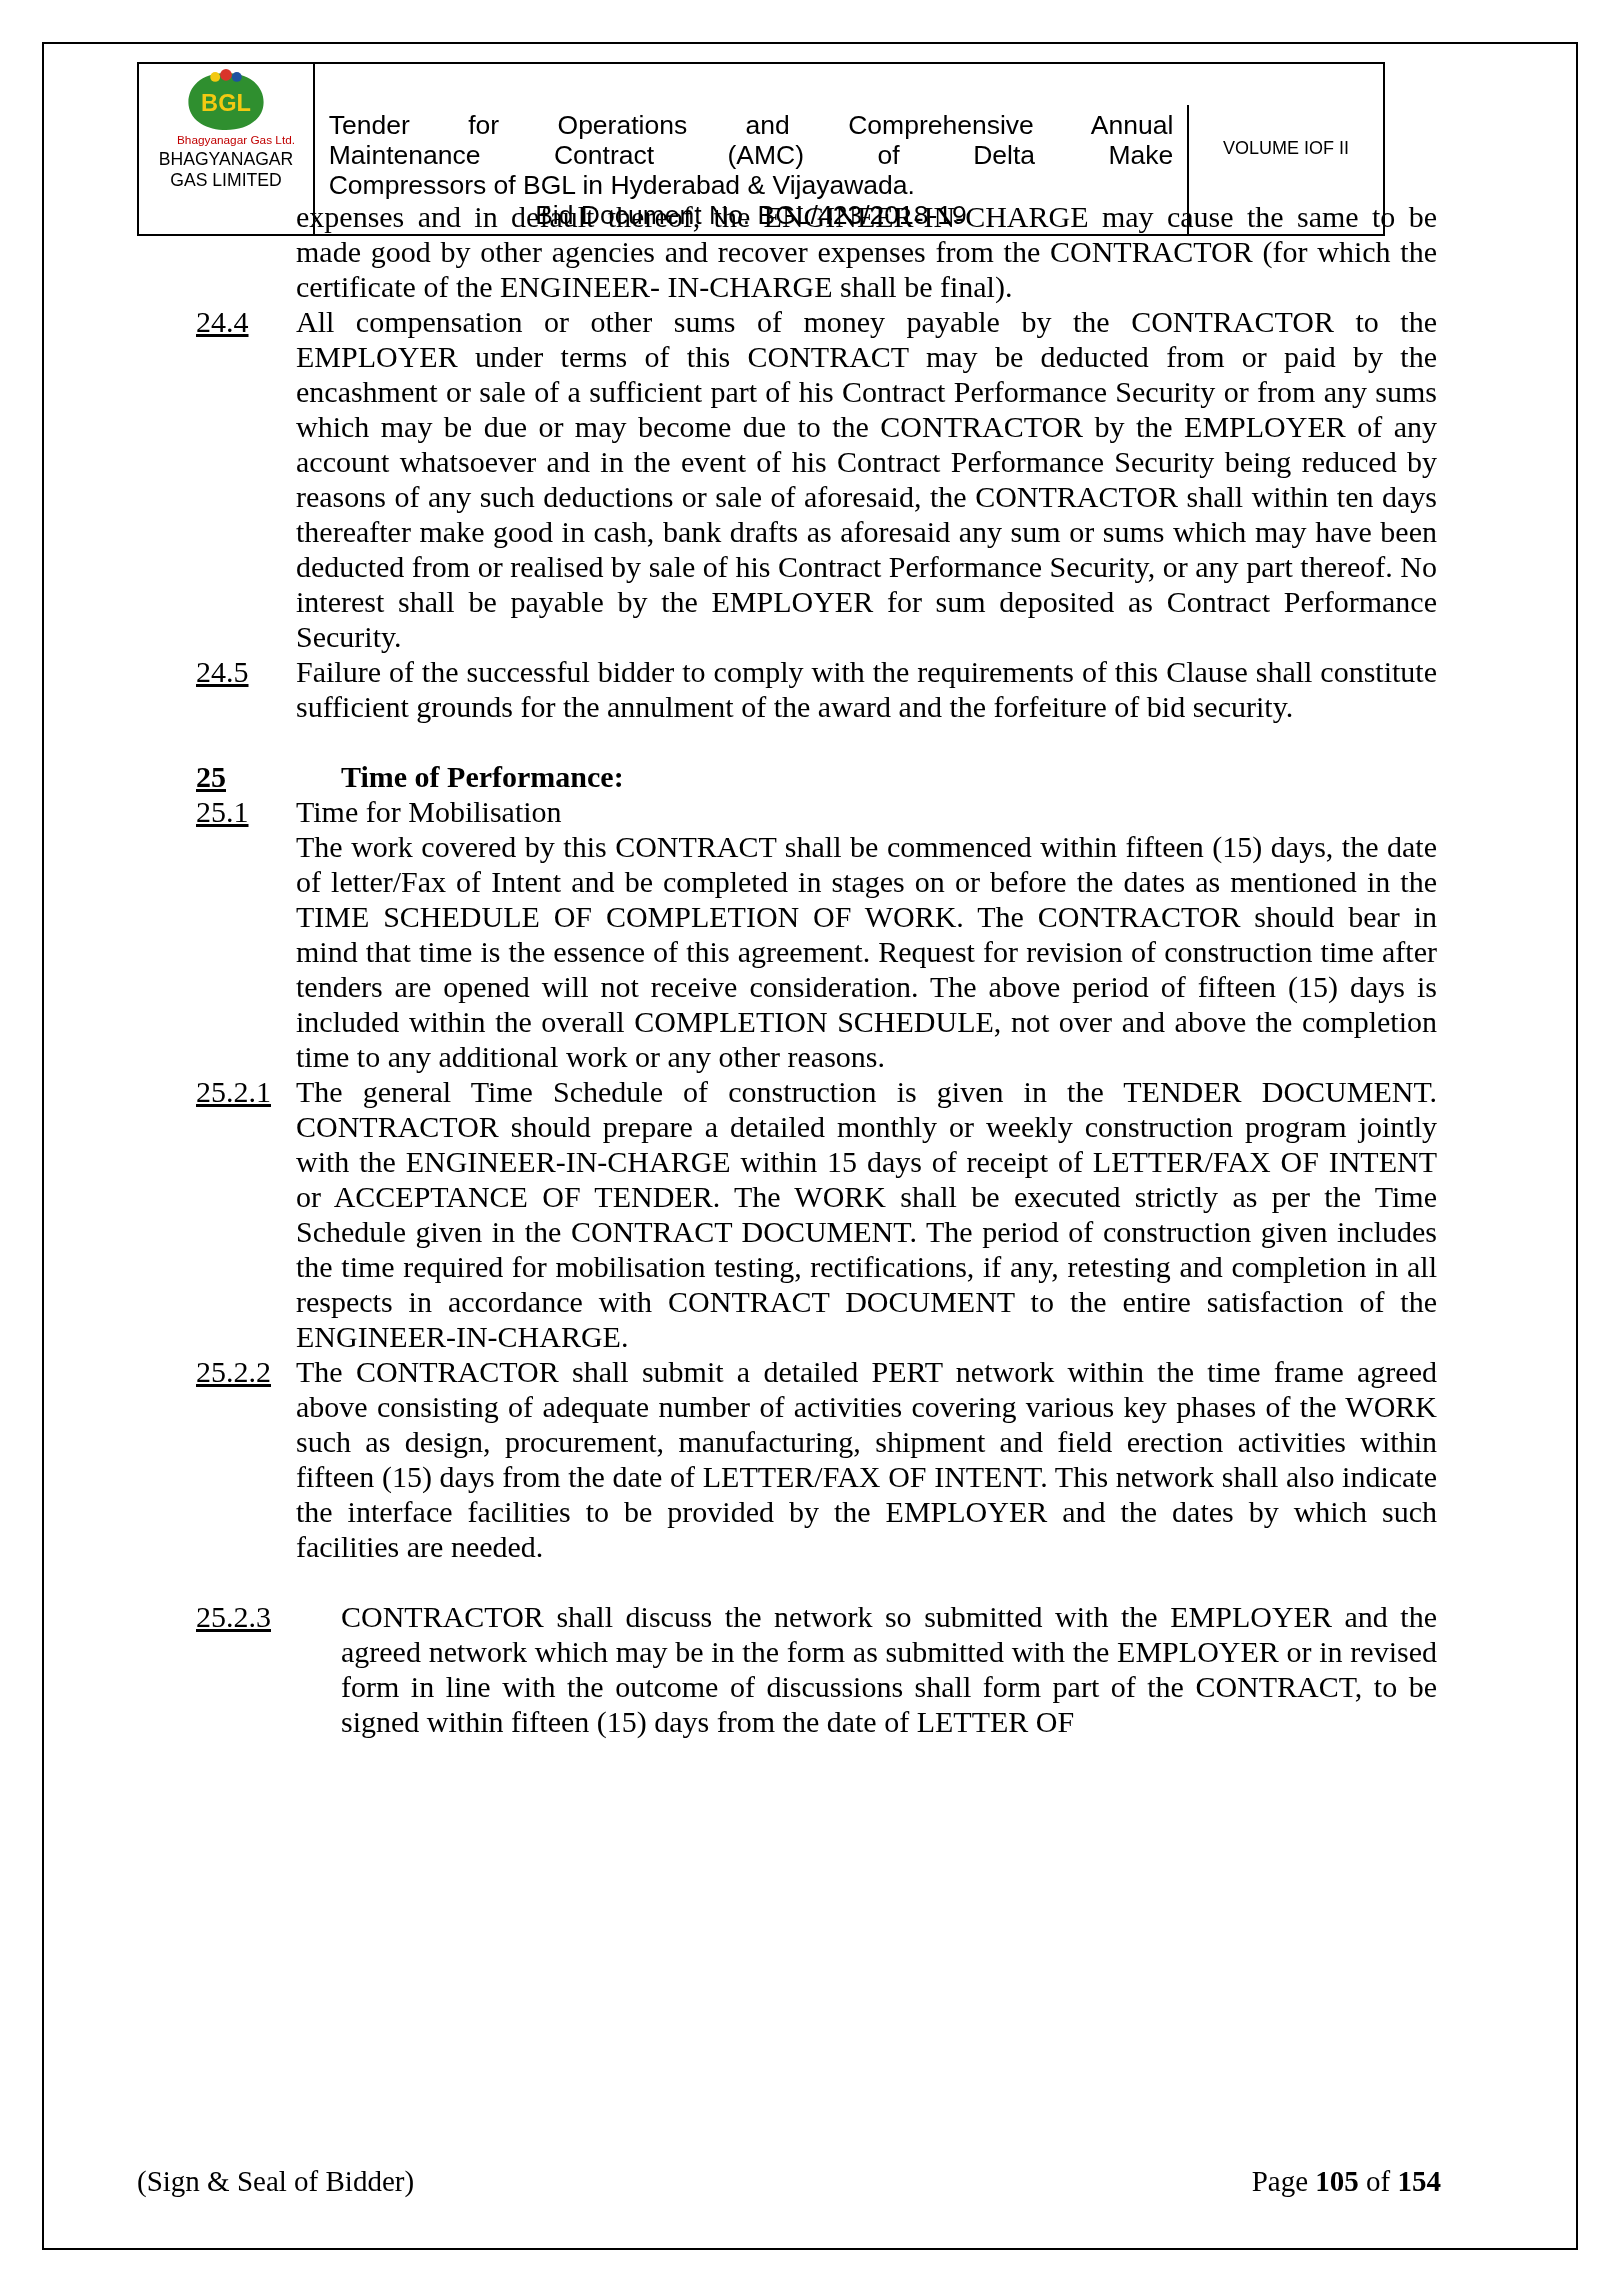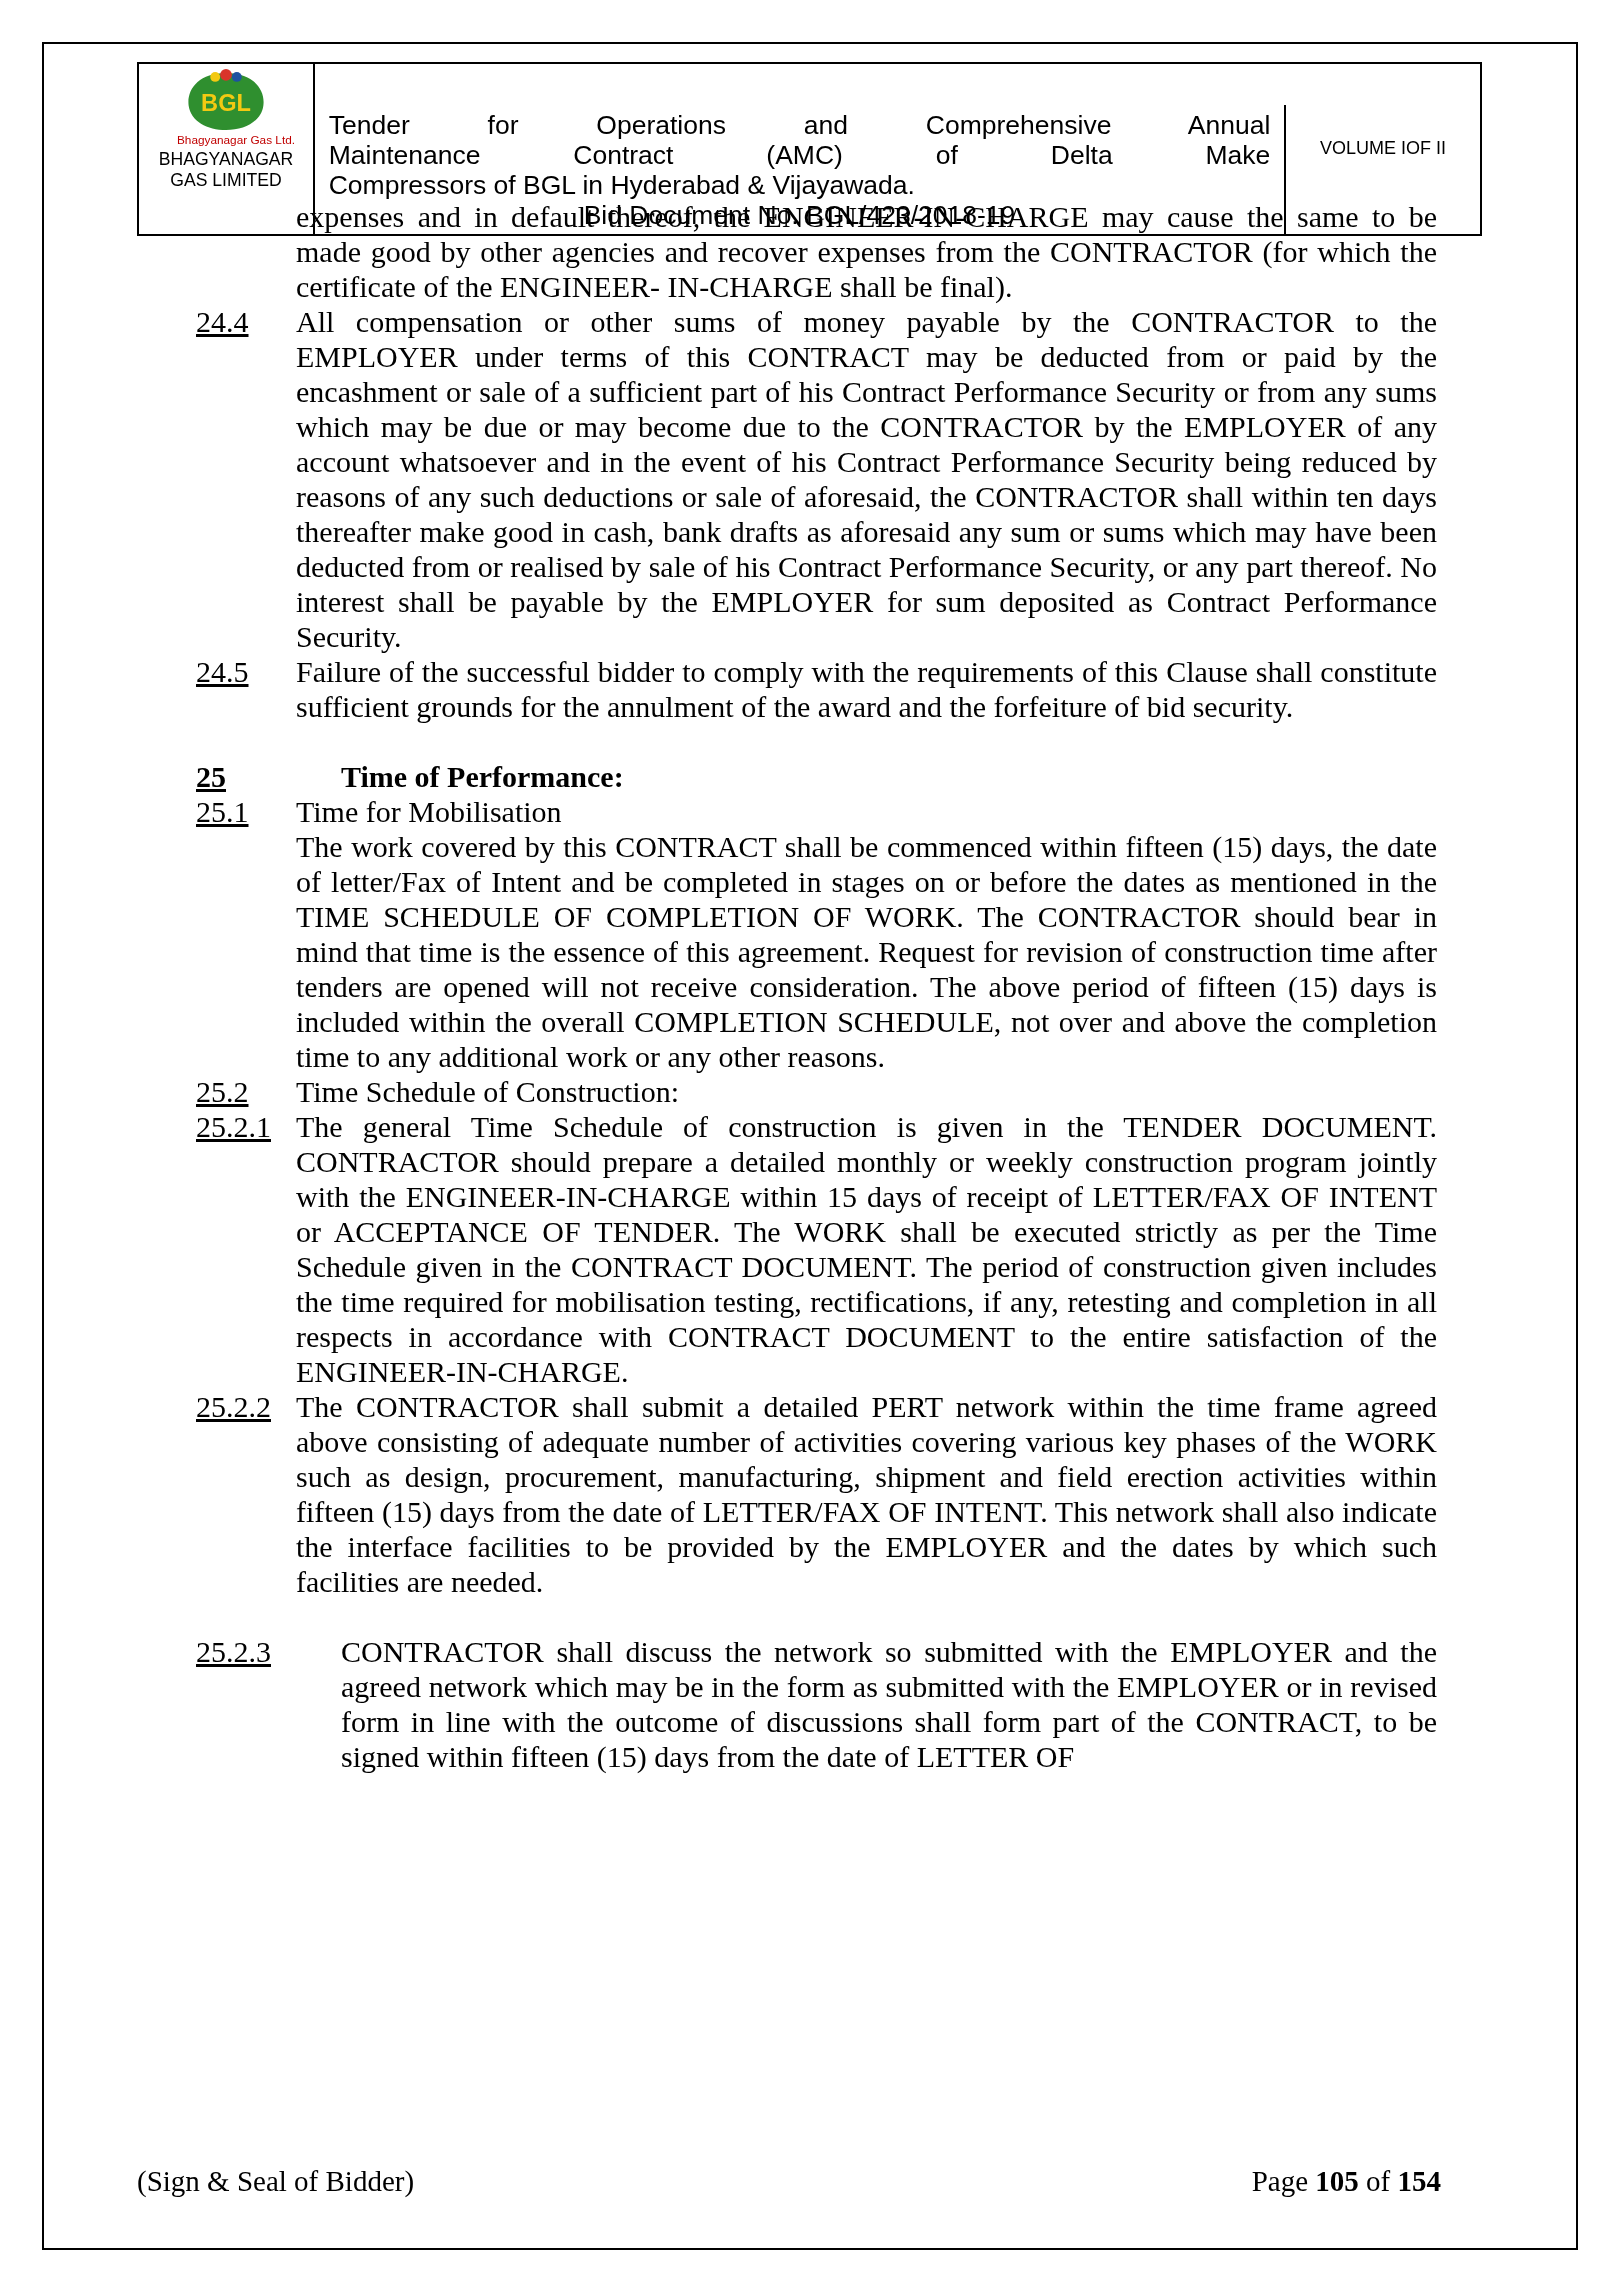--- a/index.html
+++ b/index.html
@@ -12,21 +12,21 @@
     font-family: "Liberation Serif", serif;
     color: #000;
   }
   .page-border {
     position: absolute; left: 42px; top: 42px;
     width: 1536px; height: 2208px;
     border: 2px solid #000;
   }
   
   .header-table {
-    position: absolute; left: 137px; top: 62px; width: 1345px;
+    position: absolute; left: 137px; top: 62px; width: 1248px;
     display: flex; border: 2px solid #000; background: #fff;
   }
   .logo-cell {
     width: 176px; flex: 0 0 176px;
     border-right: 2px solid #000;
     padding: 4.9px 3.9px 3.9px;
     display: flex; flex-direction: column; align-items: center;
     font-family: "Liberation Sans", sans-serif;
   }
   .logo-caption { color: #c00000; font-size: 11.8px; line-height: 12.7px; white-space: nowrap; margin-left: 20px; }
@@ -118,24 +118,20 @@
     </div>
     <div class="clause">
       <div class="clause-num">25.1</div>
       <div class="clause-text">Time for Mobilisation</div>
     </div>
     <div class="clause">
       <div class="clause-num"></div>
       <div class="clause-text">The work covered by this CONTRACT shall be commenced within fifteen (15) days, the date of letter/Fax of Intent and be completed in stages on or before the dates as mentioned in the TIME SCHEDULE OF COMPLETION OF WORK. The CONTRACTOR should bear in mind that time is the essence of this agreement. Request for revision of construction time after tenders are opened will not receive consideration. The above period of fifteen (15) days is included within the overall COMPLETION SCHEDULE, not over and above the completion time to any additional work or any other reasons.</div>
     </div>
     <div class="clause">
-      <div class="clause-num">25.2</div>
-      <div class="clause-text">Time Schedule of Construction:</div>
-    </div>
-    <div class="clause">
       <div class="clause-num">25.2.1</div>
       <div class="clause-text">The general Time Schedule of construction is given in the TENDER DOCUMENT. CONTRACTOR should prepare a detailed monthly or weekly construction program jointly with the ENGINEER-IN-CHARGE within 15 days of receipt of LETTER/FAX OF INTENT or ACCEPTANCE OF TENDER. The WORK shall be executed strictly as per the Time Schedule given in the CONTRACT DOCUMENT. The period of construction given includes the time required for mobilisation testing, rectifications, if any, retesting and completion in all respects in accordance with CONTRACT DOCUMENT to the entire satisfaction of the ENGINEER-IN-CHARGE.</div>
     </div>
     <div class="clause">
       <div class="clause-num">25.2.2</div>
       <div class="clause-text">The CONTRACTOR shall submit a detailed PERT network within the time frame agreed above consisting of adequate number of activities covering various key phases of the WORK such as design, procurement, manufacturing, shipment and field erection activities within fifteen (15) days from the date of LETTER/FAX OF INTENT. This network shall also indicate the interface facilities to be provided by the EMPLOYER and the dates by which such facilities are needed.</div>
     </div>
     <div class="clause gap-before">
       <div class="clause-num">25.2.3</div>
       <div class="clause-text">CONTRACTOR shall discuss the network so submitted with the EMPLOYER and the agreed network which may be in the form as submitted with the EMPLOYER or in revised form in line with the outcome of discussions shall form part of the CONTRACT, to be signed within fifteen (15) days from the date of LETTER OF</div>

